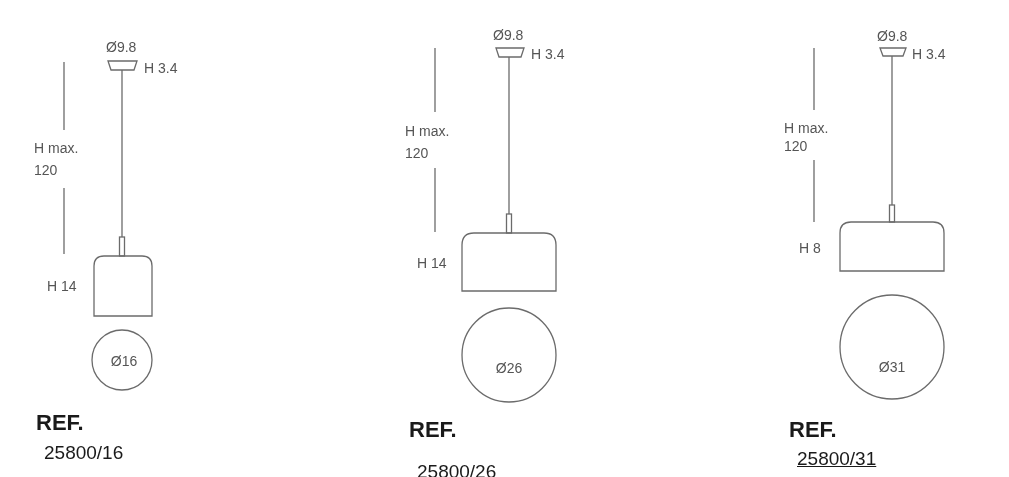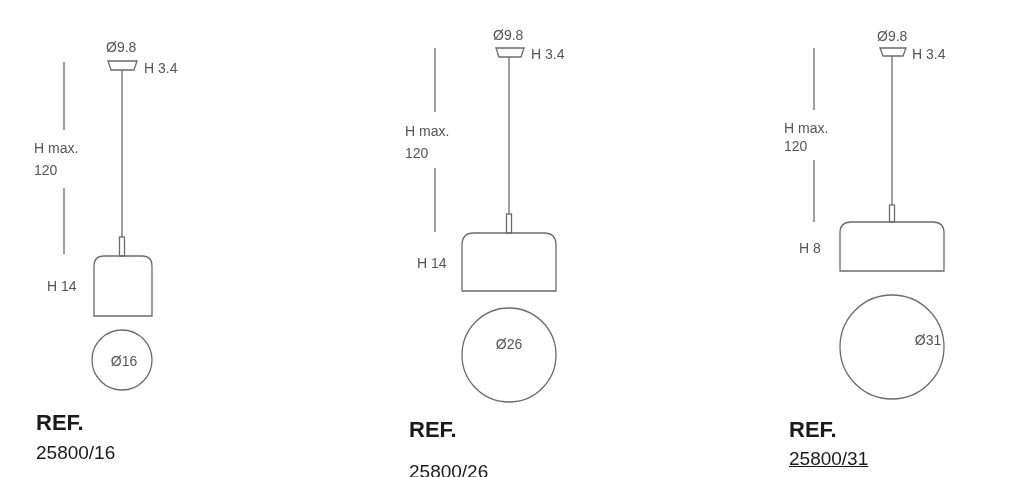--- a/index.html
+++ b/index.html
@@ -1,20 +1,20 @@
 <!DOCTYPE html>
 <html><head>
 <meta charset="utf-8">
 <style>
   html, body { margin:0; padding:0; background:#ffffff; }
   body { width:1009px; height:477px; position:relative; overflow:hidden; font-family:"Liberation Sans", sans-serif; }
   .lbl { position:absolute; color:#555555; font-size:14px; line-height:16px; white-space:nowrap; }
   .lbl.c { text-align:left; }
   .ref { position:absolute; color:#1a1a1a; font-weight:bold; font-size:22px; line-height:20px; }
-  .code { position:absolute; color:#1a1a1a; font-size:19px; line-height:22px; }
+  .code { position:absolute; color:#1a1a1a; font-size:19px; line-height:22px;margin-left:8px; }
   svg { position:absolute; left:0; top:0; }
   .circ-lbl { position:absolute; color:#555555; font-size:14px; line-height:16px; text-align:center; transform:translate(-50%,-50%); }
 </style>
 </head>
 <body>
 
 <svg width="1009" height="477" stroke="#6b6b6b" fill="none" stroke-width="1.3">
 
   <g>
     <line x1="64" y1="62" x2="64" y2="130"></line>
@@ -54,24 +54,24 @@
 <div class="lbl" style="left:47px;top:278px;">H 14</div>
 <div class="circ-lbl" style="left:124px;top:361px;">Ø16</div>
 <div class="ref" style="left:36px;top:413px;">REF.</div>
 <div class="code" style="left:36px;top:442px;">25800/16</div>
 
 <div class="lbl" style="left:493px;top:27px;">Ø9.8</div>
 <div class="lbl" style="left:531px;top:46px;">H 3.4</div>
 <div class="lbl c" style="left:405px;top:123px;width:60px;">H max.</div>
 <div class="lbl c" style="left:405px;top:145px;width:60px;">120</div>
 <div class="lbl" style="left:417px;top:255px;">H 14</div>
-<div class="circ-lbl" style="left:509px;top:344px;">Ø26</div>
+<div class="circ-lbl" style="left:509px;top:368px;">Ø26</div>
 <div class="ref" style="left:409px;top:420px;">REF.</div>
 <div class="code" style="left:409px;top:461px;">25800/26</div>
 
 <div class="lbl" style="left:877px;top:28px;">Ø9.8</div>
 <div class="lbl" style="left:912px;top:46px;">H 3.4</div>
 <div class="lbl c" style="left:784px;top:120px;width:60px;">H max.</div>
 <div class="lbl c" style="left:784px;top:138px;width:60px;">120</div>
 <div class="lbl" style="left:799px;top:240px;">H 8</div>
-<div class="circ-lbl" style="left:892px;top:340px;margin-left:36px;">Ø31</div>
+<div class="circ-lbl" style="left:892px;top:367px;">Ø31</div>
 <div class="ref" style="left:789px;top:420px;">REF.</div>
 <div class="code" style="left:789px;top:448px;text-decoration:underline;">25800/31</div>
 
 </body></html>

